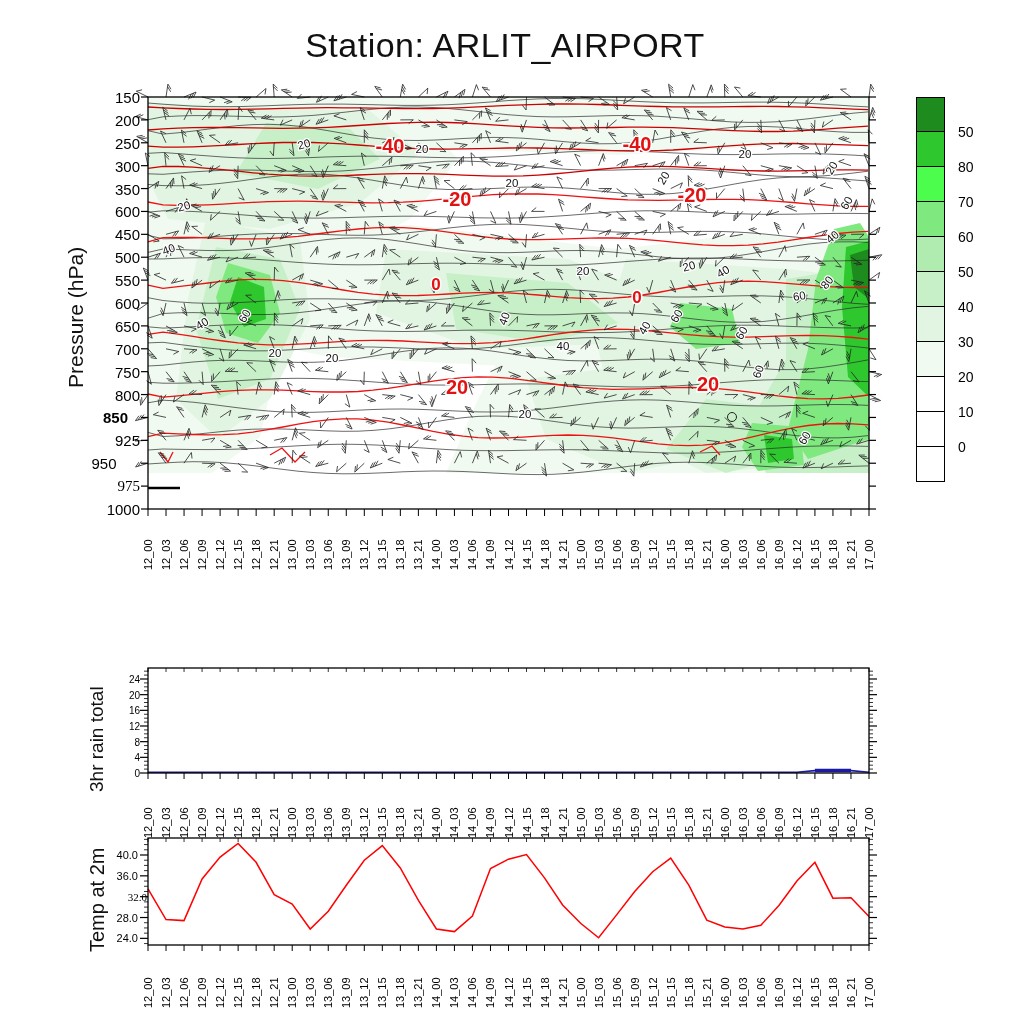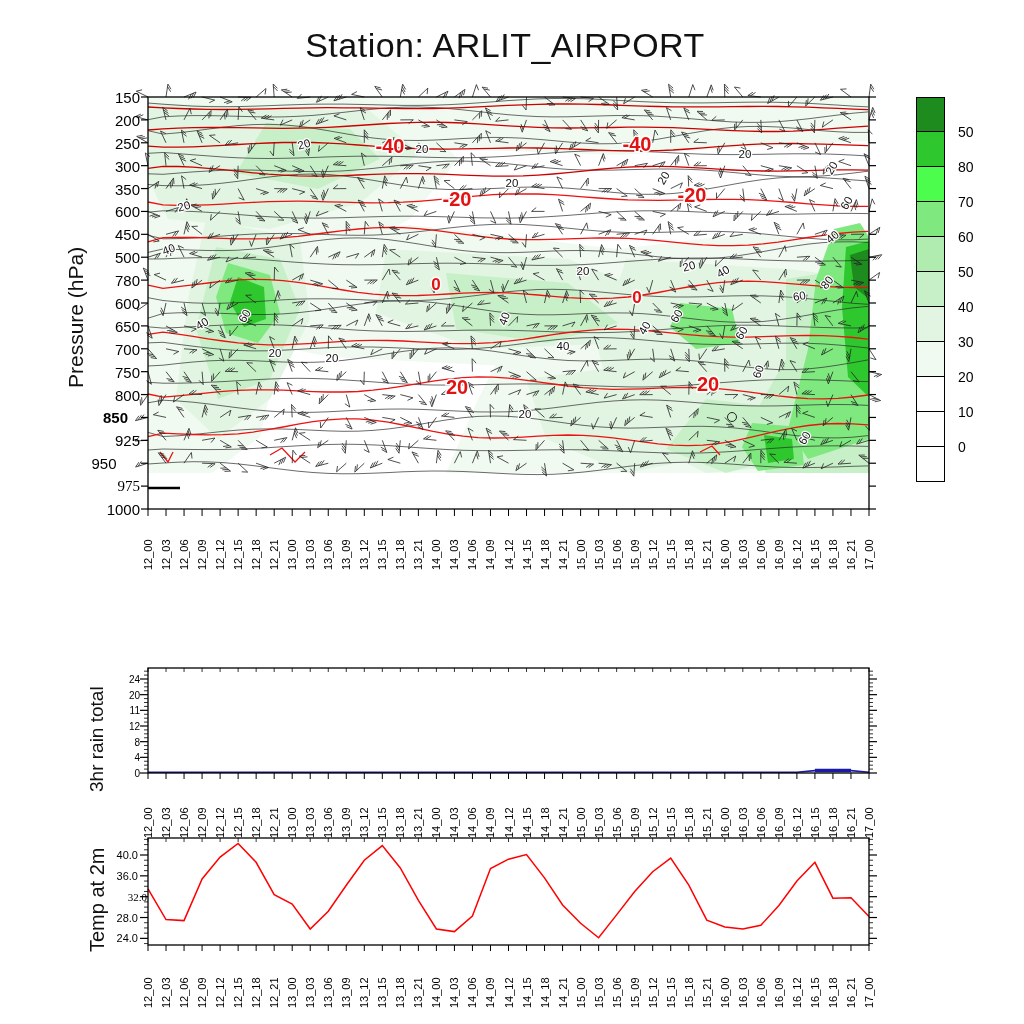--- a/index.html
+++ b/index.html
@@ -1317,21 +1317,21 @@
     </svg>
 
 <div class="abs ylab" style="left: 68px; top: 89px;">150</div>
     <div class="abs ylab" style="left: 68px; top: 111.889px;">200</div>
     <div class="abs ylab" style="left: 68px; top: 134.778px;">250</div>
     <div class="abs ylab" style="left: 68px; top: 157.667px;">300</div>
     <div class="abs ylab" style="left: 68px; top: 180.556px;">350</div>
     <div class="abs ylab" style="left: 68px; top: 203.444px;">600</div>
     <div class="abs ylab" style="left: 68px; top: 226.333px;">450</div>
     <div class="abs ylab" style="left: 68px; top: 249.222px;">500</div>
-    <div class="abs ylab" style="left: 68px; top: 272.111px;">780</div>
+    <div class="abs ylab" style="left: 68px; top: 272.111px;">550</div>
     <div class="abs ylab" style="left: 68px; top: 295px;">600</div>
     <div class="abs ylab" style="left: 68px; top: 317.889px;">650</div>
     <div class="abs ylab" style="left: 68px; top: 340.778px;">700</div>
     <div class="abs ylab" style="left: 68px; top: 363.667px;">750</div>
     <div class="abs ylab" style="left: 68px; top: 386.556px;">800</div>
     <div class="abs ylab" style="left: 56px; top: 409.444px; font-weight: bold;">850</div>
     <div class="abs ylab" style="left: 68px; top: 432.333px;">925</div>
     <div class="abs ylab" style="left: 68px; top: 455.222px; text-align: center;">950</div>
     <div class="abs ylab" style="left: 68px; top: 478.111px; font-family: Liberation Serif, serif;">975</div>
     <div class="abs ylab" style="left: 68px; top: 501px;">1000</div>
@@ -1340,21 +1340,21 @@
     <div class="abs cblab" style="left: 958px; top: 194px;">70</div>
     <div class="abs cblab" style="left: 958px; top: 229px;">60</div>
     <div class="abs cblab" style="left: 958px; top: 264px;">50</div>
     <div class="abs cblab" style="left: 958px; top: 299px;">40</div>
     <div class="abs cblab" style="left: 958px; top: 334px;">30</div>
     <div class="abs cblab" style="left: 958px; top: 369px;">20</div>
     <div class="abs cblab" style="left: 958px; top: 404px;">10</div>
     <div class="abs cblab" style="left: 958px; top: 439px;">0</div>
     <div class="abs rylab" style="left: 92px; top: 674px;">24</div>
     <div class="abs rylab" style="left: 92px; top: 689.667px;">20</div>
-    <div class="abs rylab" style="left: 92px; top: 705.333px;">11</div>
+    <div class="abs rylab" style="left: 92px; top: 705.333px;">16</div>
     <div class="abs rylab" style="left: 92px; top: 721px;">12</div>
     <div class="abs rylab" style="left: 92px; top: 736.667px;">8</div>
     <div class="abs rylab" style="left: 92px; top: 752.333px;">4</div>
     <div class="abs rylab" style="left: 92px; top: 768px;">0</div>
     <div class="abs tylab" style="left: 90px; top: 849px;">40.0</div>
     <div class="abs tylab" style="left: 90px; top: 869.84px;">36.0</div>
     <div class="abs tylab" style="left: 99px; top: 890.68px; font-family: Liberation Serif, serif;">32.0</div>
     <div class="abs tylab" style="left: 90px; top: 911.52px;">28.0</div>
     <div class="abs tylab" style="left: 90px; top: 932.36px;">24.0</div>
   </div>

